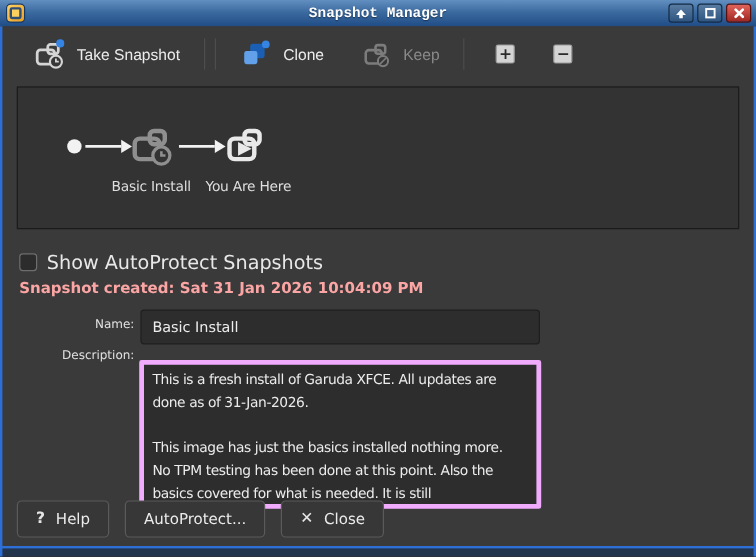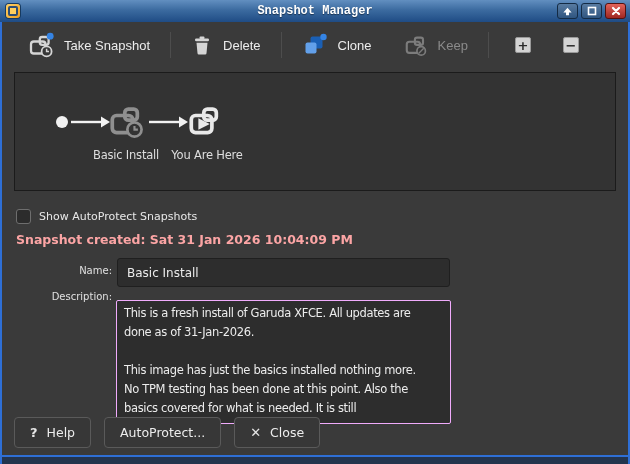--- a/index.html
+++ b/index.html
@@ -36,29 +36,29 @@
   
   .panel{position:absolute;left:12px;top:50px;width:602px;height:119px;background:#333333;
     border:1px solid #1b1b1b;box-sizing:border-box;}
   .tl-dot{position:absolute;left:41px;top:43px;width:12px;height:12px;border-radius:50%;background:#f2f2f2;}
   .tl-arrow{position:absolute;top:42px;}
   .tl-cam{position:absolute;top:29px;}
   .tl-label{position:absolute;top:75px;width:96px;text-align:center;font-size:11.5px;color:#dedede;letter-spacing:-0.2px;}
   
   .chk-row{position:absolute;left:14px;top:187px;display:flex;align-items:center;gap:8px;}
   .checkbox{width:15px;height:15px;background:#2c2c2c;border:1px solid #6e6e6e;border-radius:3px;box-sizing:border-box;}
-  .chk-label{font-size:11px;color:#e8e8e8;}
+  .chk-label{font-size:16px;color:#e8e8e8;}
   .created{position:absolute;left:14px;top:210px;font-weight:bold;font-size:12.5px;color:#fca5a5;}
   .fld-label{position:absolute;left:0;width:110px;text-align:right;font-size:10px;color:#e0e0e0;}
   .name-label{top:243px;} .desc-label{top:269px;}
   .name-input{position:absolute;left:115px;top:236px;width:333px;height:29px;box-sizing:border-box;
     background:#2d2d2d;border:1px solid #1f1f1f;border-radius:3px;color:#ececec;font-size:12px;
     padding:0 9px;font-family:inherit;outline:none;}
   .desc-input{position:absolute;left:114px;top:278px;width:335px;height:124px;box-sizing:border-box;
-    background:#2d2d2d;border:1px solid #f0abfc;border-radius:2px;color:#ececec;font-size:11.5px;
+    background:#2d2d2d;border:4px solid #f0abfc;border-radius:2px;color:#ececec;font-size:11.5px;
     letter-spacing:-0.35px;line-height:19px;padding:3px 7px;resize:none;overflow:hidden;
     white-space:pre-wrap;font-family:inherit;outline:none;}
   
   .footer{position:absolute;left:12px;right:16px;top:395px;height:31px;display:flex;align-items:center;}
   .btn{height:31px;box-sizing:border-box;background:#373737;border:1px solid #5a5a5a;border-radius:4px;
     color:#ececec;font-size:12.5px;display:flex;align-items:center;justify-content:center;gap:9px;padding:0 15px;font-family:inherit;}
   .btn .glyph{font-weight:bold;font-size:13px;color:#e6e6e6;}
   .btn.autoprotect{margin-left:auto;text-align:right;}
   .btn + .btn{margin-left:13px;}
   svg{display:block;}
@@ -107,30 +107,20 @@
             <rect x="3" y="9.5" width="14.5" height="12" rx="2.8" fill="none" stroke="#d5d5d5" stroke-width="2.3"></rect>
             <rect x="11.8" y="5" width="8.8" height="7.8" rx="2.3" fill="none" stroke="#d5d5d5" stroke-width="2.3"></rect>
             <circle cx="18.6" cy="19.4" r="5" fill="#373737" stroke="#d5d5d5" stroke-width="1.8"></circle>
             <path d="M18.6 16.8 V19.4 H21" stroke="#d5d5d5" stroke-width="1.5" fill="none"></path>
             <circle cx="22.2" cy="4.2" r="3.4" fill="#3584e4"></circle>
           </svg>
         </span>
         <span>Take Snapshot</span>
       </button>
       <div class="tb-sep"></div>
-      <button class="tb-btn">
-        <span>
-          <svg width="22" height="22" viewBox="0 0 22 22">
-            <rect x="8.5" y="2.5" width="5" height="2.5" rx="1" fill="#d5d5d5"></rect>
-            <rect x="4" y="4.6" width="14" height="2.6" rx="1.2" fill="#d5d5d5"></rect>
-            <path d="M5.5 8.8 H16.5 L15.5 19.2 Q15.4 20.4 14.2 20.4 H7.8 Q6.6 20.4 6.5 19.2 Z" fill="#d5d5d5"></path>
-          </svg>
-        </span>
-        <span>Delete</span>
-      </button>
       <div class="tb-sep"></div>
       <button class="tb-btn">
         <span>
           <svg width="26" height="26" viewBox="0 0 26 26">
             <rect x="8.5" y="4.5" width="12" height="12" rx="2" fill="#1a5fb4"></rect>
             <rect x="3.5" y="10.5" width="11" height="11" rx="2" fill="#62a0ea"></rect>
             <circle cx="21.5" cy="5" r="3.2" fill="#3584e4"></circle>
           </svg>
         </span>
         <span>Clone</span>

